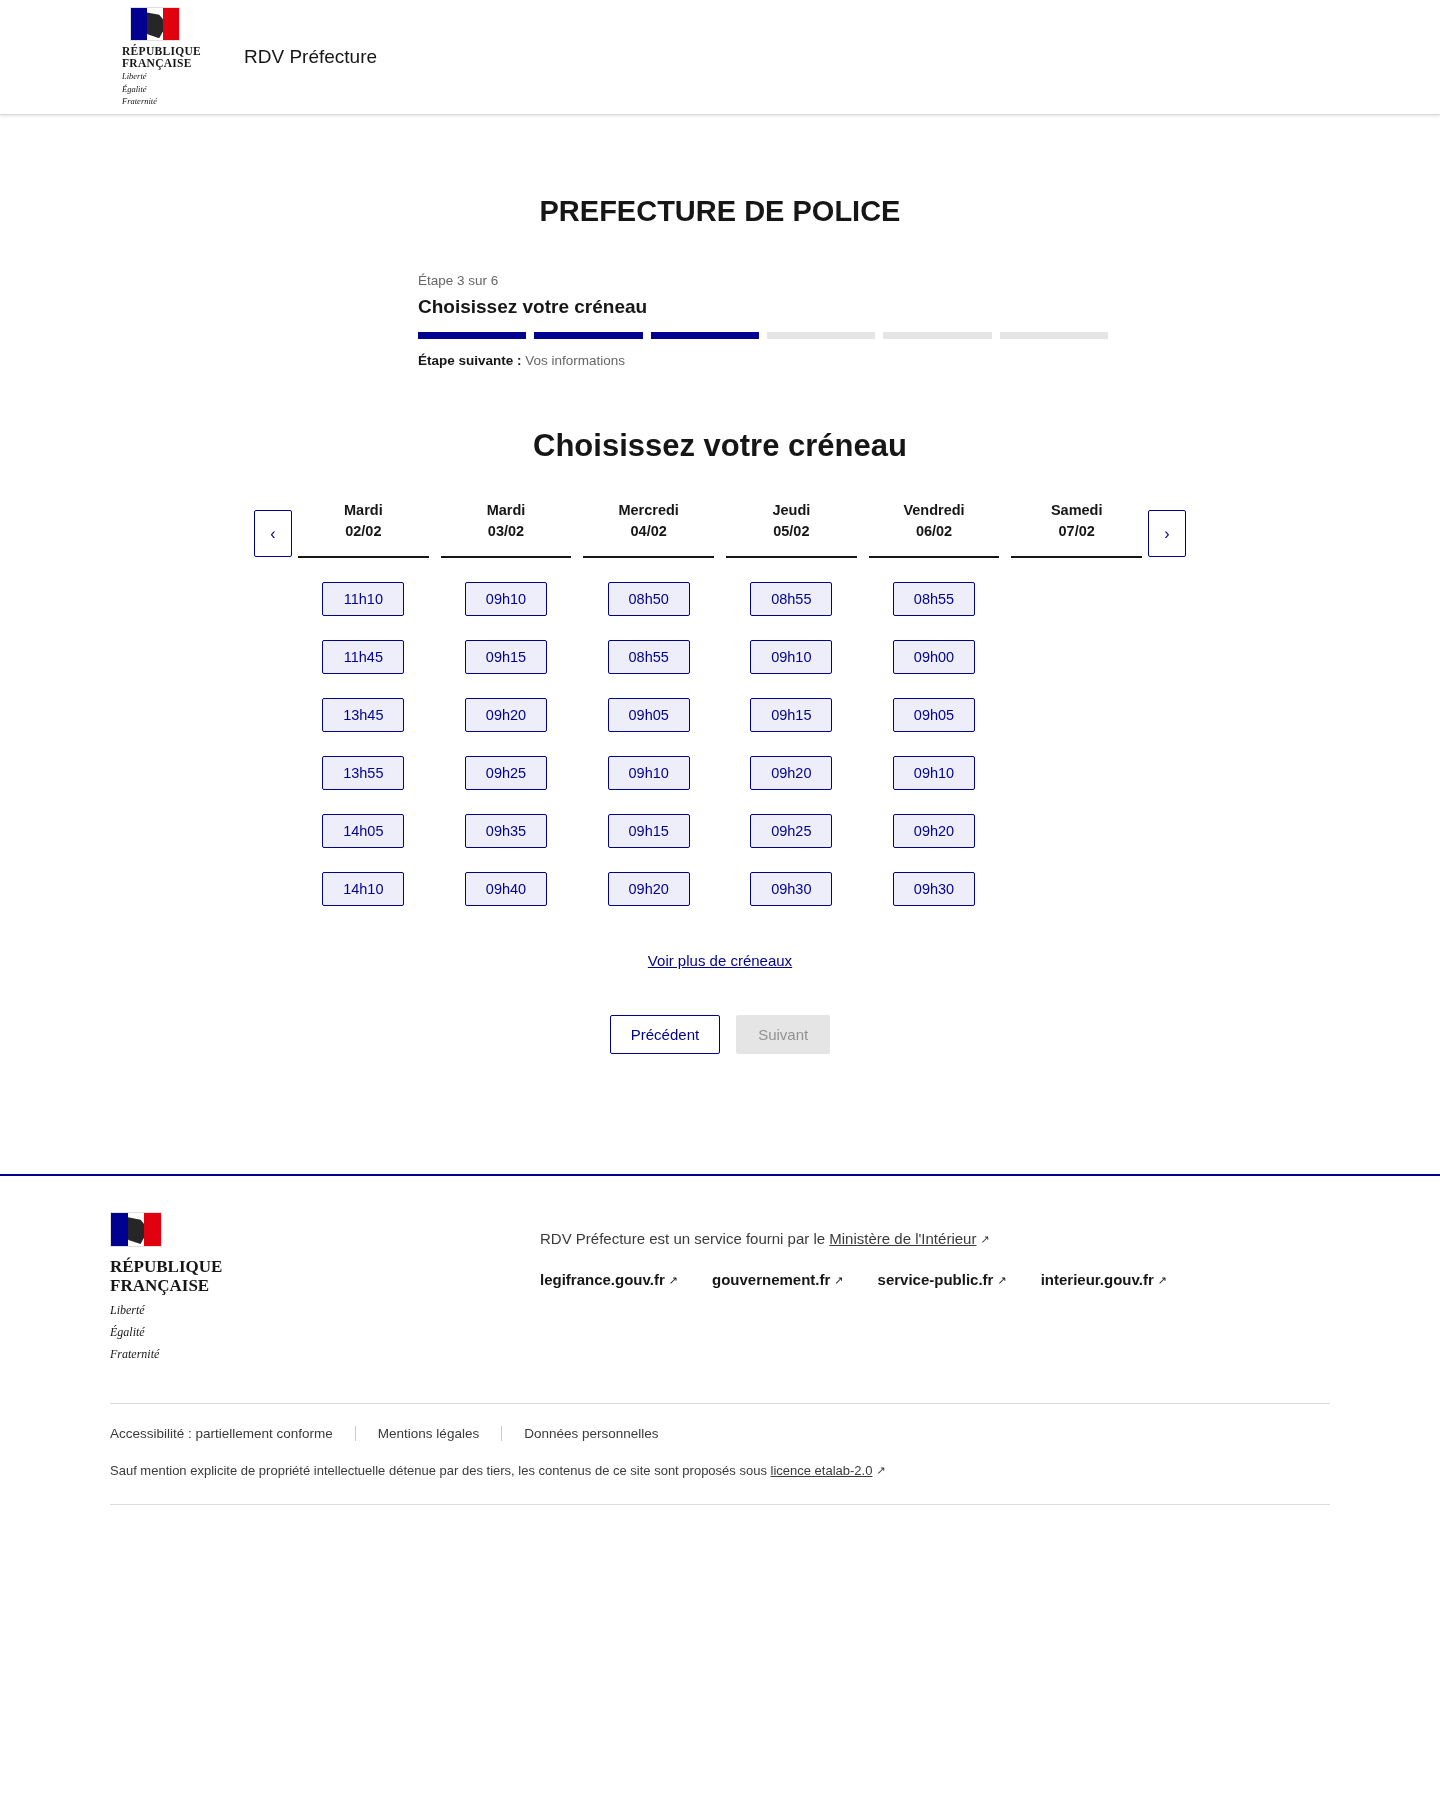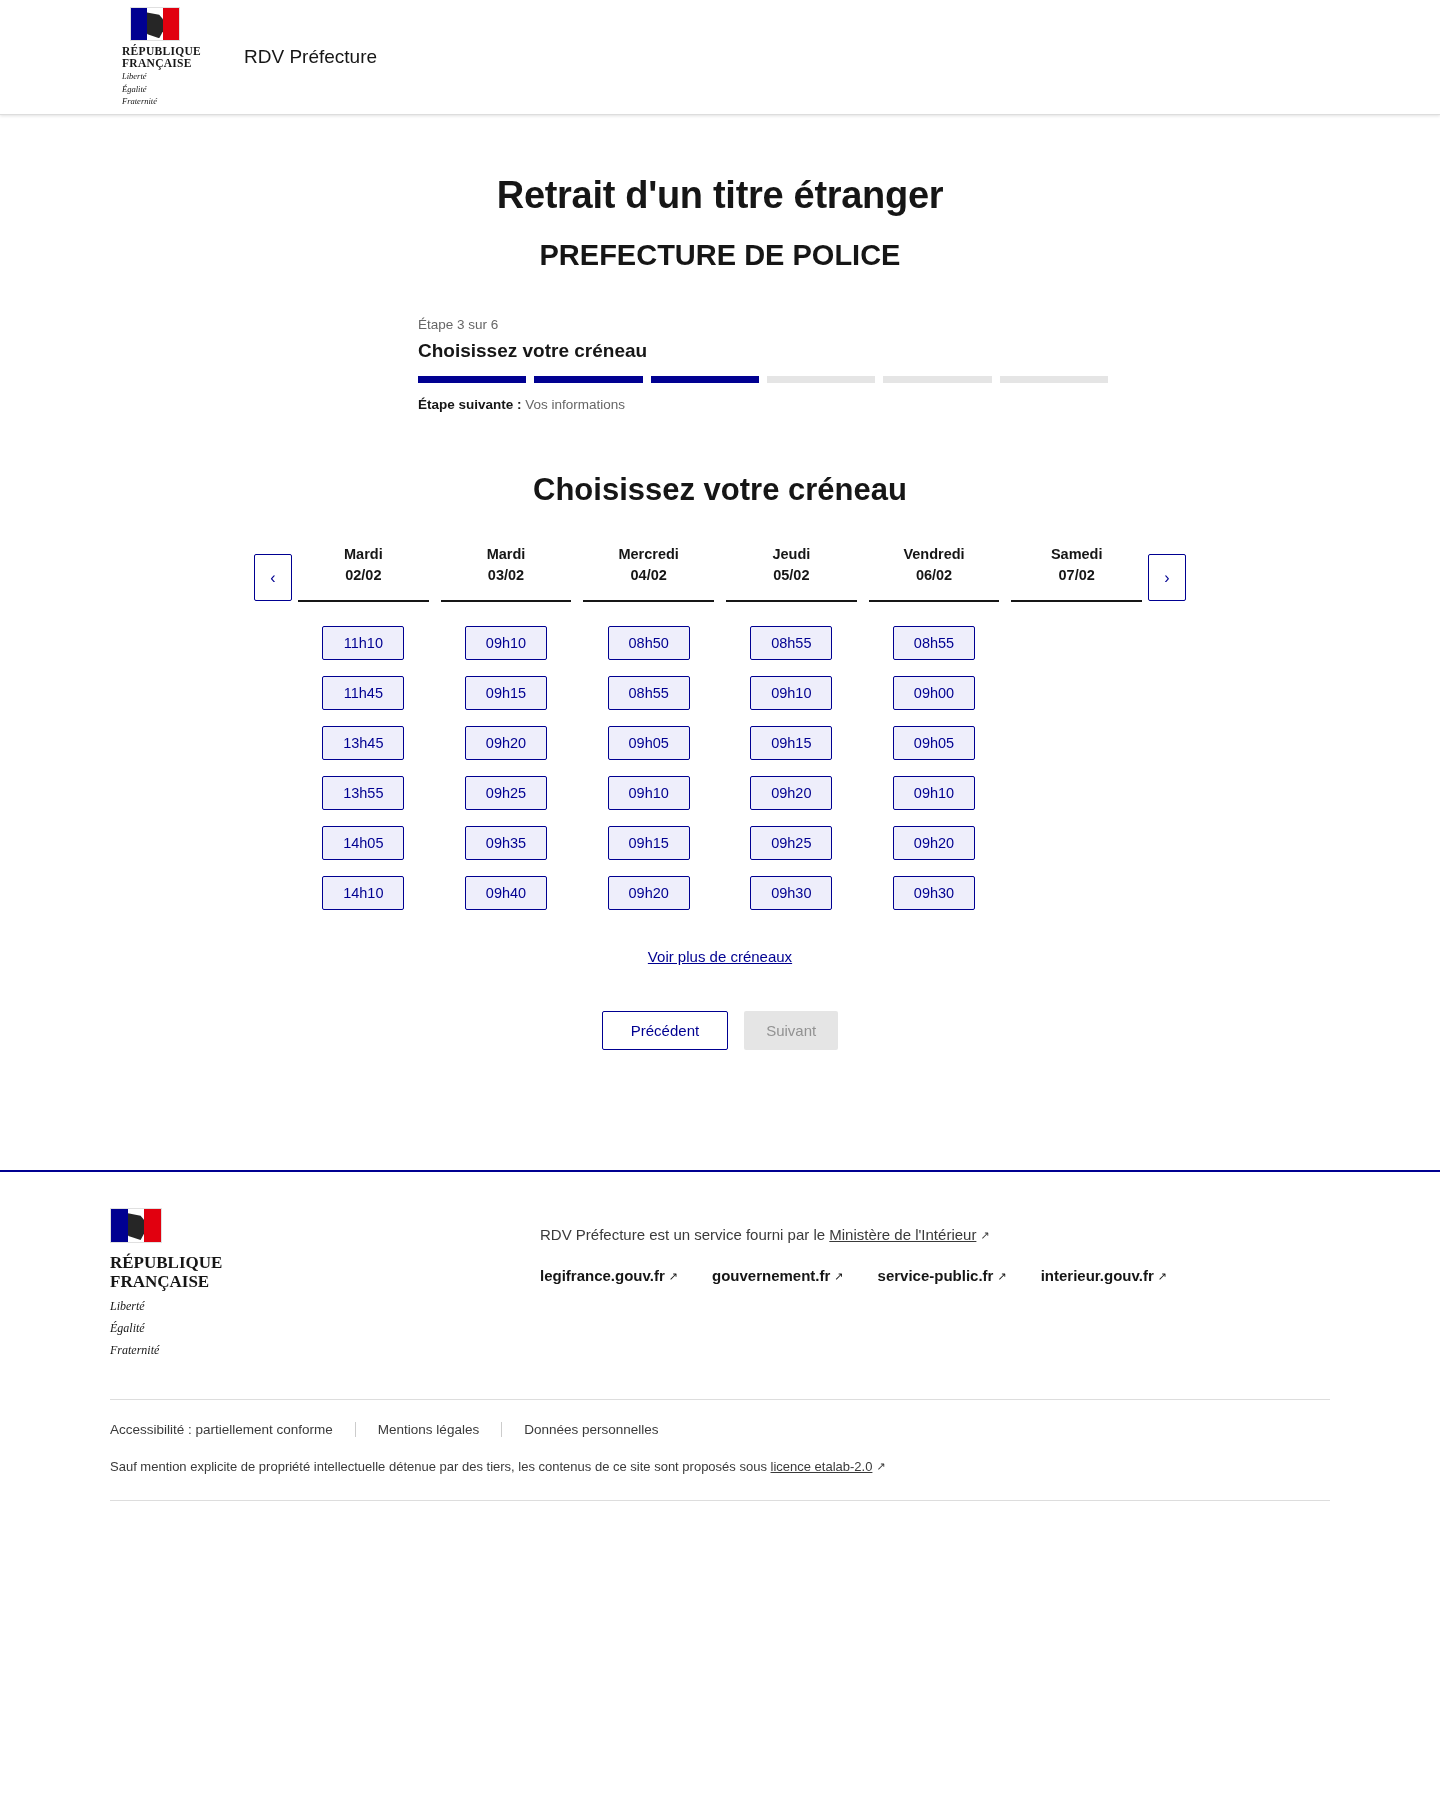--- a/index.html
+++ b/index.html
@@ -139,21 +139,21 @@
   }
   .day-rule {
     border-bottom: 2px solid #161616;
     width: 100%;
     margin-bottom: 24px;
   }
   .slot {
     display: block;
     width: 82px;
     padding: 8px 0;
-    margin-bottom: 16px;
+    margin-bottom: 24px;
     text-align: center;
     font-size: 14.5px;
     color: #000091;
     background: #eeeefb;
     border: 1px solid #000091;
     border-radius: 2px;
     cursor: pointer;
   }
 
   .more-link {
@@ -170,21 +170,21 @@
     display: flex;
     justify-content: center;
     gap: 16px;
     margin-top: 46px;
   }
   .btn-secondary {
     border: 1px solid #000091;
     background: #ffffff;
     color: #000091;
     font-size: 15px;
-    padding: 10px 28px;
+    padding: 10px 20px;
     border-radius: 2px;
     cursor: pointer;
   }
   .btn-disabled {
     border: none;
     background: #e5e5e5;
     color: #929292;
     font-size: 15px;
     padding: 11px 22px;
     border-radius: 2px;
@@ -270,21 +270,20 @@
       <div class="devise">Liberté</div>
       <div class="devise">Égalité</div>
       <div class="devise">Fraternité</div>
     </div>
     <div class="service-title">RDV Préfecture</div>
   </div>
 </header>
 
 <main class="main">
 
-  <h1 class="page-title">Retrait d'un titre étranger</h1>
   <h2 class="org-title">PREFECTURE DE POLICE</h2>
 
   <section class="stepper">
     <div class="step-count">Étape 3 sur 6</div>
     <div class="step-title">Choisissez votre créneau</div>
     <div class="step-bars" id="step-bars">
         <div class="bar done"></div>
         <div class="bar done"></div>
         <div class="bar done"></div>
         <div class="bar"></div>

